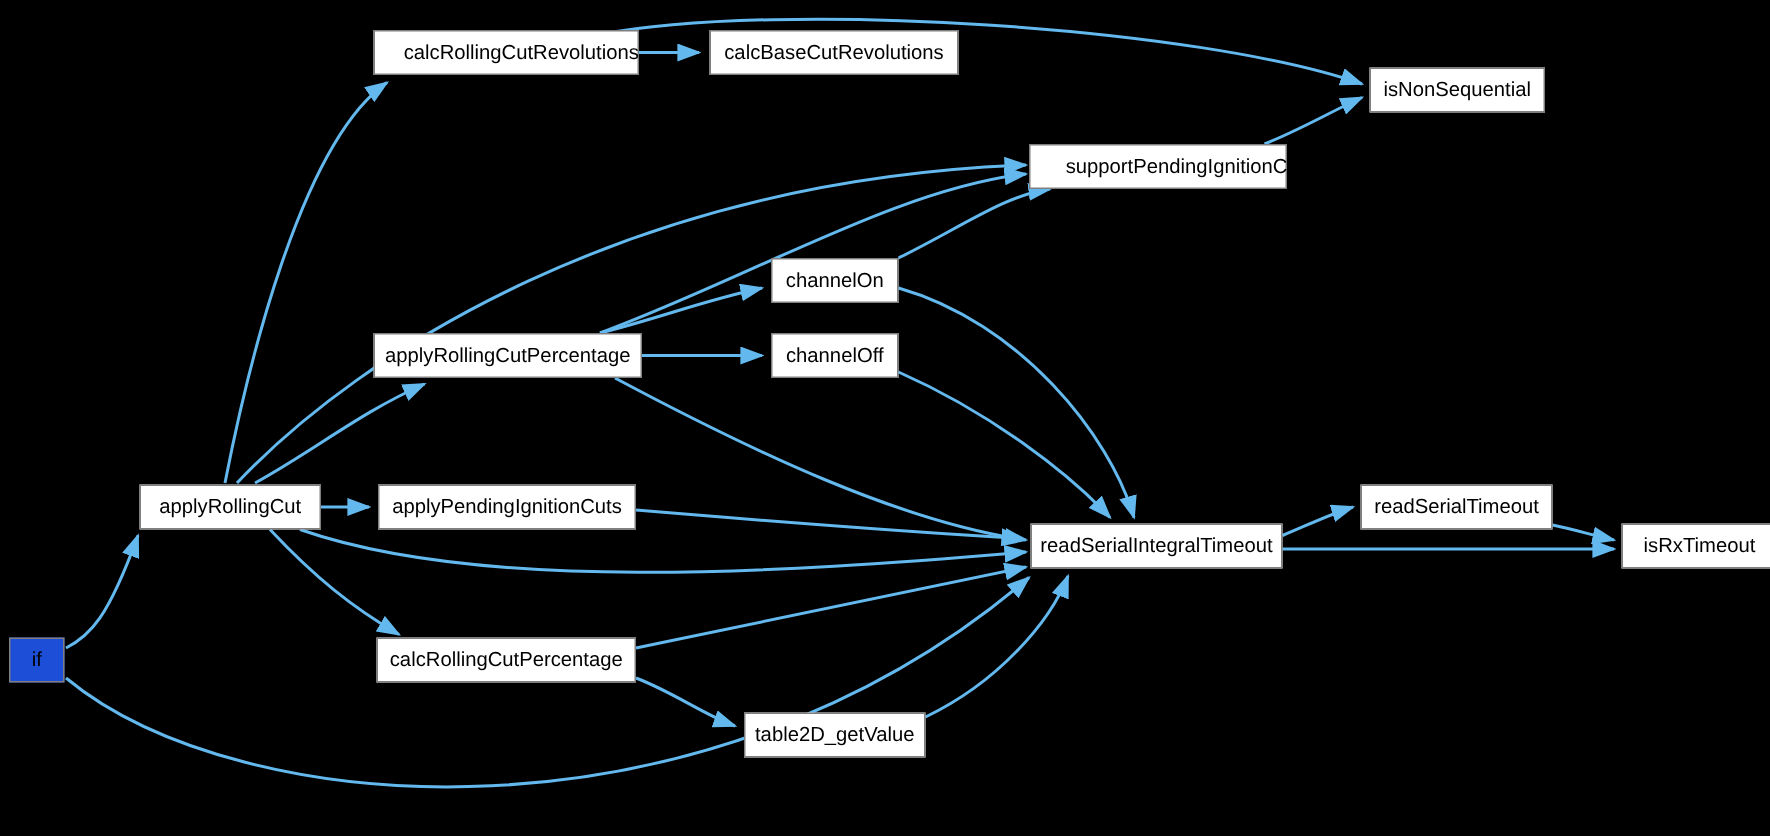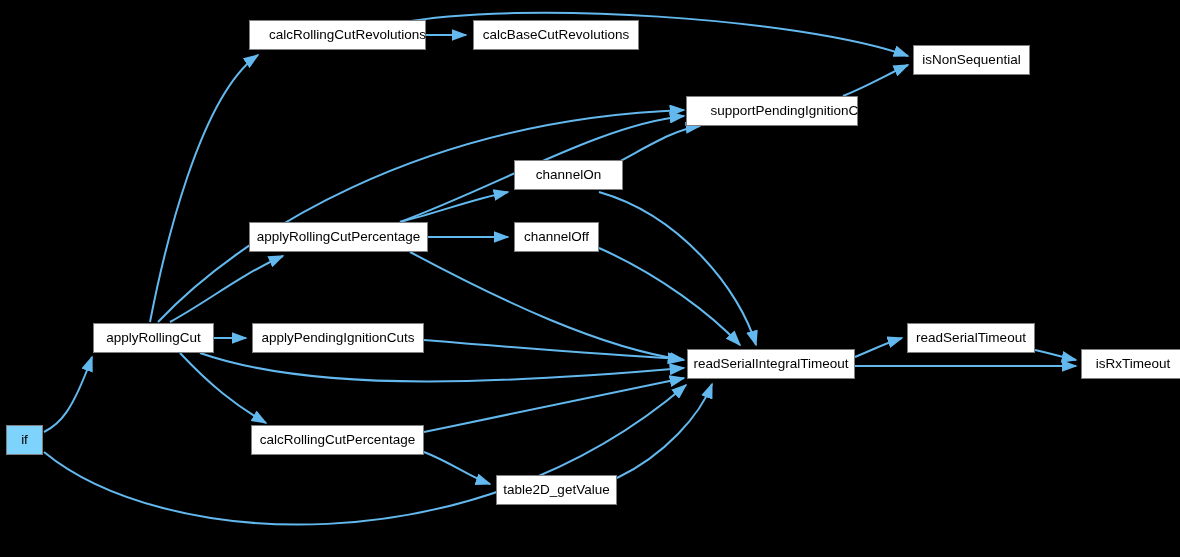--- a/index.html
+++ b/index.html
@@ -20,21 +20,21 @@
     color:#000;
     font-size:13.5px;
     line-height:1;
     display:flex;
     align-items:center;
     justify-content:center;
     white-space:nowrap;
     letter-spacing:0px;
     z-index:5;
   }
-  .node.entry{background:#7dd3fc;}
+  .node.entry{background:#1d4ed8;}
   .node-label{pointer-events:none;}
 </style>
 </head>
 <body>
 
 <div id="graph">
   <svg id="edges" viewBox="0 0 1180 557" xmlns="http://www.w3.org/2000/svg">
     <defs>
       <marker id="arrowhead" markerWidth="8" markerHeight="6" refX="7.2" refY="3" orient="auto" markerUnits="strokeWidth">
         <path d="M0,0 L8,3 L0,6 z" fill="#63b8ee"></path>
@@ -80,21 +80,21 @@
       </div>
       <div class="node" style="left: 473px; top: 20px; width: 166px; height: 30px; text-align: right;">
         <span class="node-label">calcBaseCutRevolutions</span>
       </div>
       <div class="node" style="left: 913px; top: 45px; width: 117px; height: 30px;">
         <span class="node-label">isNonSequential</span>
       </div>
       <div class="node" style="left: 686px; top: 96px; width: 172px; height: 30px; padding-left: 36px;">
         <span class="node-label">supportPendingIgnitionCut</span>
       </div>
-      <div class="node" style="left: 514px; top: 160px; width: 109px; height: 30px;">
+      <div class="node" style="left: 514px; top: 172px; width: 85px; height: 30px;">
         <span class="node-label">channelOn</span>
       </div>
       <div class="node" style="left: 514px; top: 222px; width: 85px; height: 30px;">
         <span class="node-label">channelOff</span>
       </div>
       <div class="node" style="left: 249px; top: 222px; width: 179px; height: 30px;">
         <span class="node-label">applyRollingCutPercentage</span>
       </div>
       <div class="node" style="left: 252px; top: 323px; width: 172px; height: 30px;">
         <span class="node-label">applyPendingIgnitionCuts</span>

